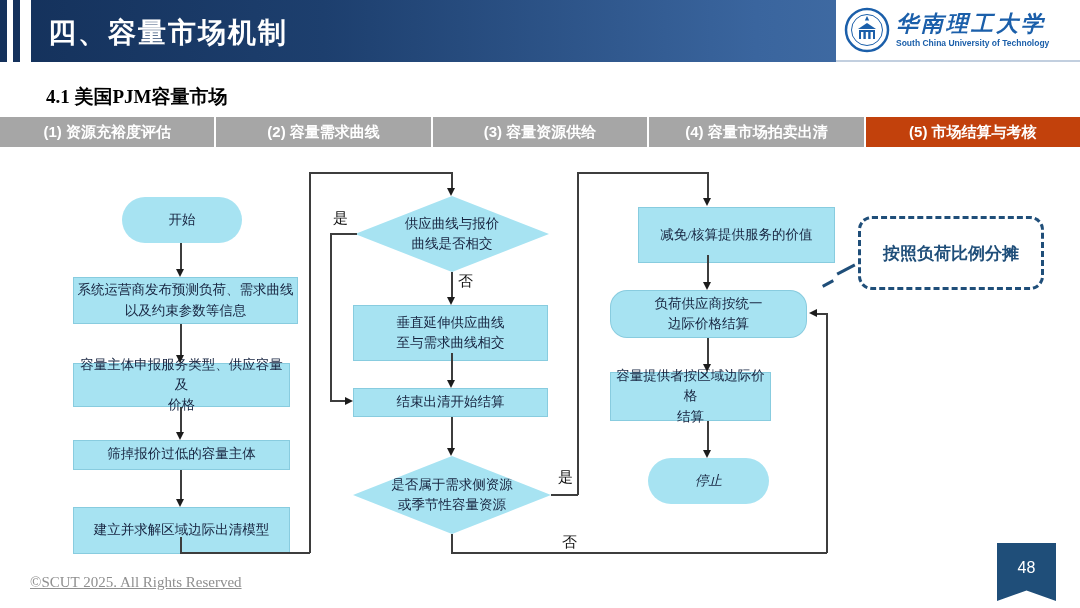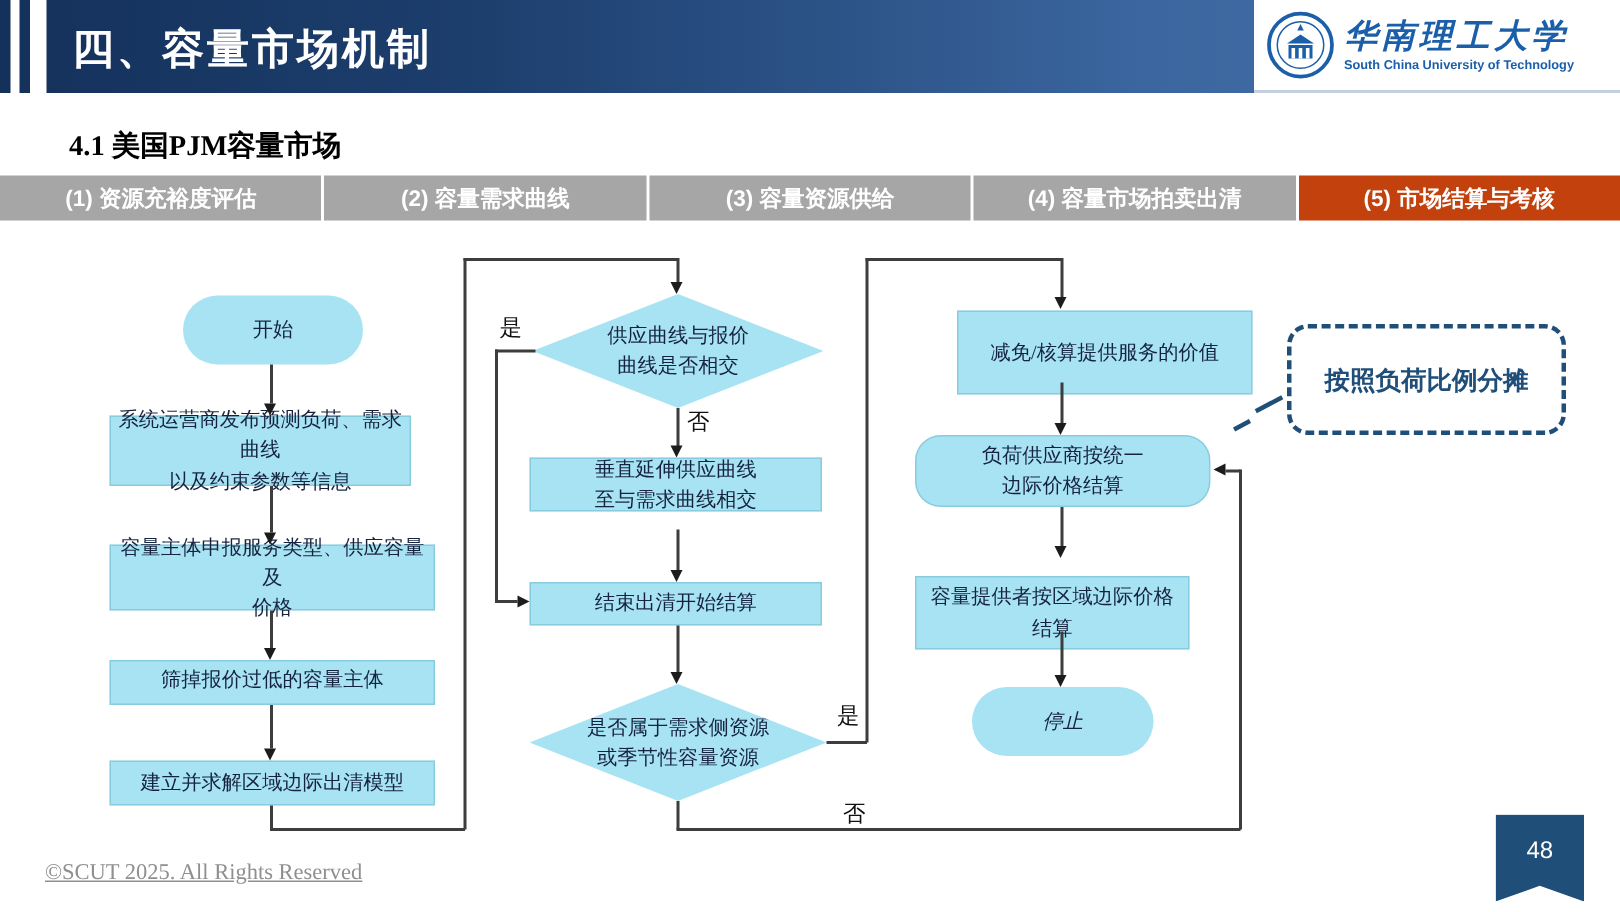--- a/index.html
+++ b/index.html
@@ -95,39 +95,39 @@
 
   <div class="tabbar">
     <div class="tab">(1)  资源充裕度评估</div>
     <div class="tab">(2)  容量需求曲线</div>
     <div class="tab">(3)  容量资源供给</div>
     <div class="tab">(4)  容量市场拍卖出清</div>
     <div class="tab active">(5)  市场结算与考核</div>
   </div>
 
   <div class="node pill" style="left:122px;top:197px;width:120px;height:46px;">开始</div>
-  <div class="node rect" style="left:73px;top:277px;width:201px;height:47px;">系统运营商发布预测负荷、需求曲线
+  <div class="node rect" style="left:73px;top:277px;width:225px;height:47px;">系统运营商发布预测负荷、需求曲线
 以及约束参数等信息</div>
   <div class="node rect" style="left:73px;top:363px;width:217px;height:44px;">容量主体申报服务类型、供应容量及
 价格</div>
   <div class="node rect" style="left:73px;top:440px;width:217px;height:30px;font-family:Liberation Mono, monospace;">筛掉报价过低的容量主体</div>
-  <div class="node rect" style="left:73px;top:507px;width:217px;height:30px;">建立并求解区域边际出清模型</div>
+  <div class="node rect" style="left:73px;top:507px;width:217px;height:47px;">建立并求解区域边际出清模型</div>
 
   <div class="node diamond" style="left:355px;top:196px;width:194px;height:76px;">供应曲线与报价
 曲线是否相交</div>
-  <div class="node rect" style="left:353px;top:305px;width:195px;height:36px;">垂直延伸供应曲线
+  <div class="node rect" style="left:353px;top:305px;width:195px;height:56px;">垂直延伸供应曲线
 至与需求曲线相交</div>
   <div class="node rect" style="left:353px;top:388px;width:195px;height:29px;">结束出清开始结算</div>
   <div class="node diamond" style="left:353px;top:456px;width:198px;height:78px;">是否属于需求侧资源
 或季节性容量资源</div>
 
   <div class="node rect" style="left:610px;top:207px;width:197px;height:56px;margin-left:28px;">减免/核算提供服务的价值</div>
   <div class="node rect" style="left:610px;top:290px;width:197px;height:48px;border-radius:17px;">负荷供应商按统一
 边际价格结算</div>
-  <div class="node rect" style="left:610px;top:372px;width:183px;height:49px;margin-top:12px;">容量提供者按区域边际价格
+  <div class="node rect" style="left:610px;top:372px;width:161px;height:49px;">容量提供者按区域边际价格
 结算</div>
   <div class="node pill" style="left:648px;top:458px;width:121px;height:46px;font-style:italic;">停止</div>
 
   <div class="vl" style="left:180px;top:243px;height:26px;"></div>
   <div class="ah ah-down" style="left:176px;top:269px;"></div>
   <div class="vl" style="left:180px;top:324px;height:31px;"></div>
   <div class="ah ah-down" style="left:176px;top:355px;"></div>
   <div class="vl" style="left:180px;top:407px;height:25px;"></div>
   <div class="ah ah-down" style="left:176px;top:432px;"></div>
   <div class="vl" style="left:180px;top:470px;height:29px;"></div>

